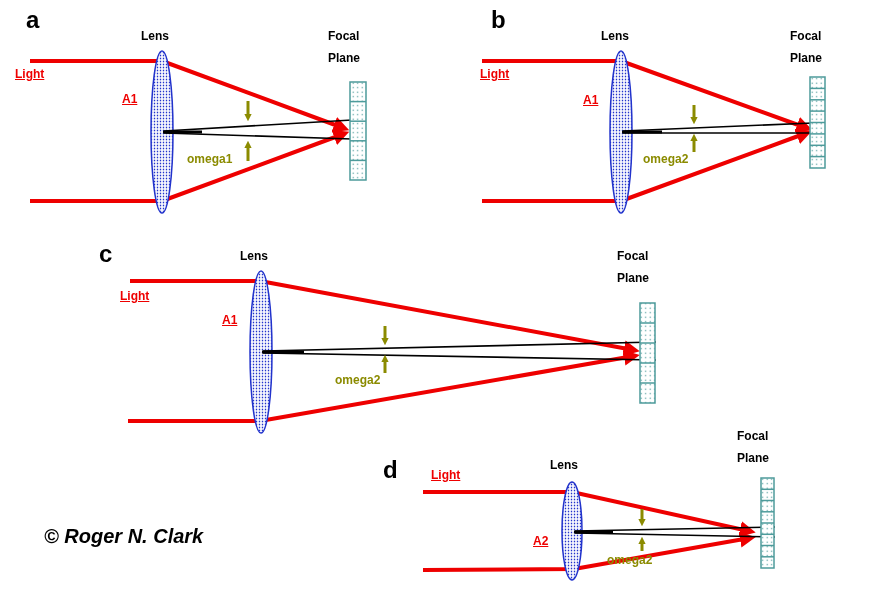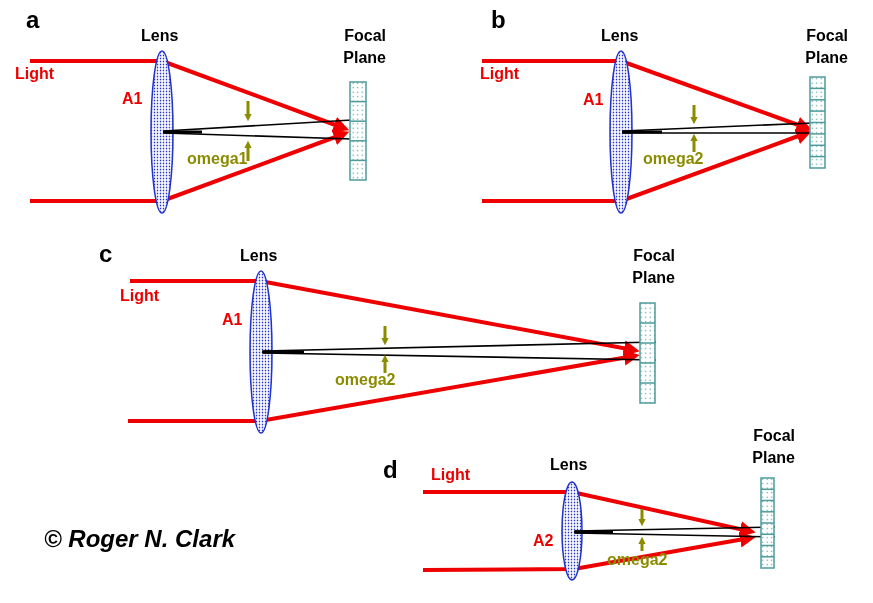--- a/index.html
+++ b/index.html
@@ -1,35 +1,35 @@
 <!DOCTYPE html>
 <html style="--ray-red: #ee0000; --label-red: #ee0000; --olive: #8b8b00; --lens-blue: #2233cc; --plane-teal: #4d9b9b; --background: #ffffff;"><head>
 <meta charset="utf-8">
 <style>
   html,body{margin:0;padding:0;background:#fff;}
   #stage{position:relative;width:873px;height:603px;background:#fff;overflow:hidden;
          font-family:"Liberation Sans",sans-serif;}
   #diagram-svg{position:absolute;left:0;top:0;}
-  .lbl{position:absolute;font-weight:bold;font-size:16px;color:#000;white-space:pre-line;line-height:22px;}
+  .lbl{position:absolute;font-weight:bold;font-size:12px;color:#000;white-space:pre-line;line-height:22px;}
   .panel-letter{font-size:24px;line-height:24px;}
-  .red-lbl{color:var(--label-red);}
+  .red-lbl{color:var(--label-red);text-decoration:underline;}
   .olive-lbl{color:var(--olive);}
-  .fp-lbl{text-align:right;width:58px;}
+  .fp-lbl{text-align:left;width:58px;}
   .ray{stroke:var(--ray-red);stroke-width:4;fill:none;stroke-linejoin:round;}
   .beam{stroke:#000;stroke-width:1.6;fill:none;}
   .beam-core{stroke:#000;stroke-width:3.2;fill:none;}
   .omega-arrow{stroke:var(--olive);stroke-width:3;fill:none;}
   .lens{fill:url(#lensdots);stroke:var(--lens-blue);stroke-width:1.5;}
   .fp{fill:url(#fpdots);stroke:var(--plane-teal);stroke-width:1.5;}
   .fp-div{stroke:var(--plane-teal);stroke-width:1.5;}
   .mk-red{fill:var(--ray-red);}
   .mk-olive{fill:var(--olive);}
   .lens-dot{fill:var(--lens-blue);}
   .fp-dot{fill:var(--plane-teal);}
-  .credit1{position:absolute;left:44px;top:525px;font-size:24px;font-weight:bold;font-style:italic;color:#000;}
+  .credit1{position:absolute;left:44px;top:525px;font-size:20px;font-weight:bold;font-style:italic;color:#000;}
   .credit2{position:absolute;left:44px;top:552px;font-size:13px;font-weight:bold;color:#000;letter-spacing:0.5px;}
 </style>
 </head>
 <body>
 
 <div id="stage">
 
   <svg id="diagram-svg" width="873" height="603" viewBox="0 0 873 603">
     <defs>
       <marker id="arrow-red" viewBox="0 0 4 4" refX="1" refY="2" markerWidth="4" markerHeight="4" orient="auto" markerUnits="strokeWidth">

